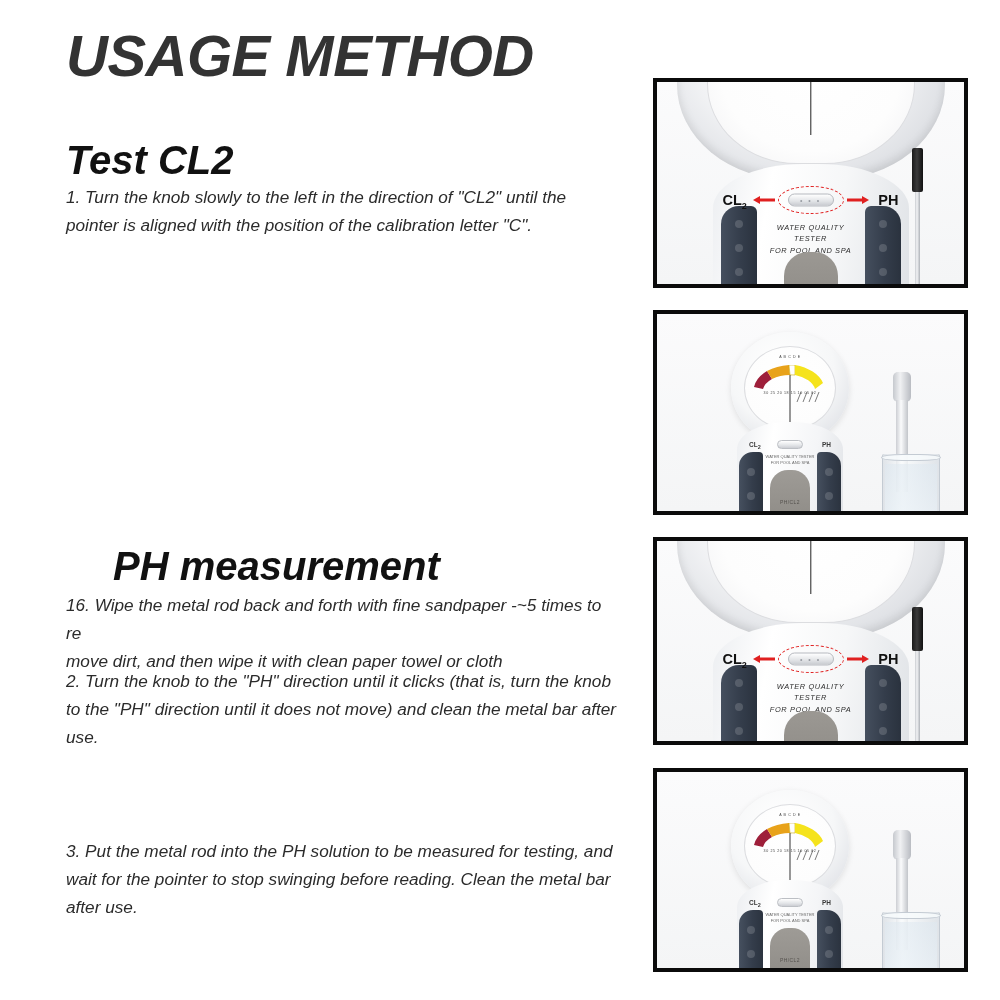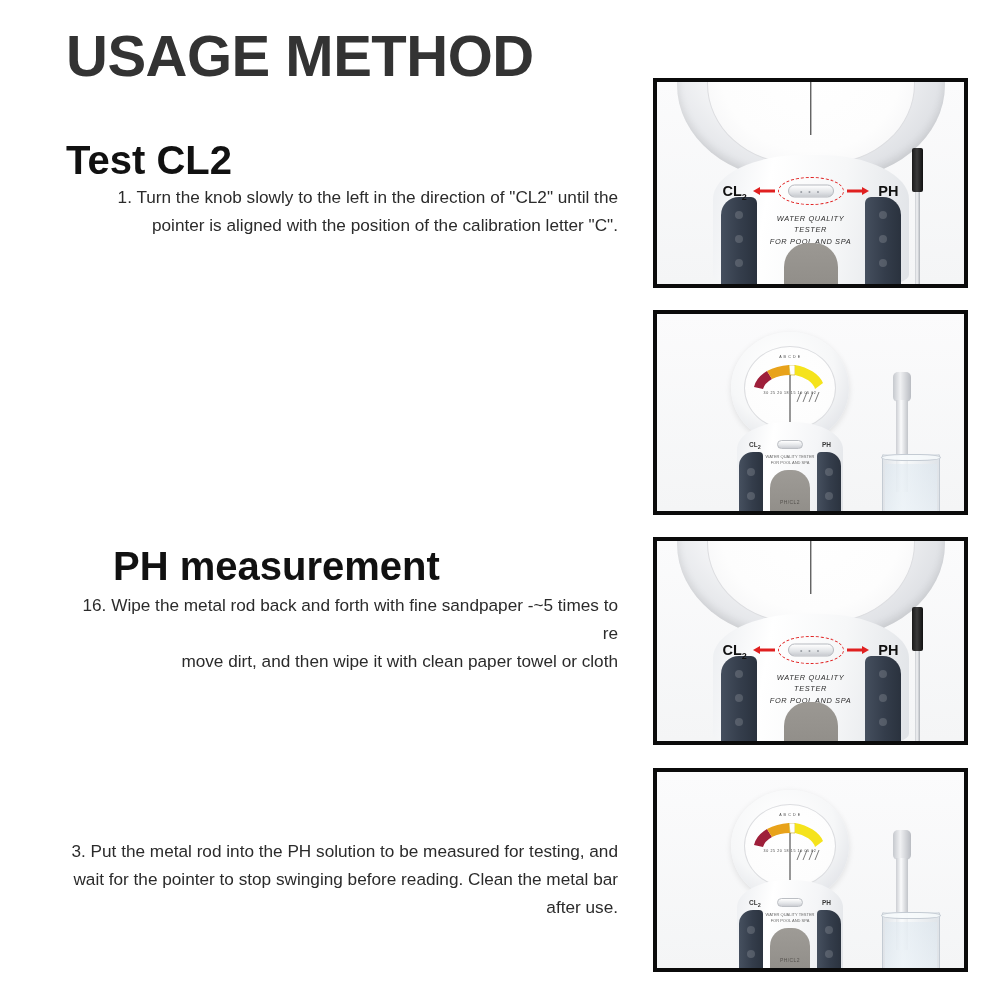--- a/index.html
+++ b/index.html
@@ -13,21 +13,21 @@
   #page {
     position: relative;
     width: 1000px; height: 1000px;
     background: #ffffff;
   }
 
   
   .text-col {
     position: absolute;
     left: 66px; top: 0;
-    width: 566px; height: 740px;
+    width: 566px; height: 740px; font-style: italic;
   }
   .main-title {
     position: absolute;
     left: 0; top: 26px;
     font-size: 58px;
     font-weight: bold;
     letter-spacing: -0.5px;
     color: #333333;
     line-height: 1.05;
     white-space: nowrap;
@@ -42,21 +42,20 @@
     white-space: nowrap;
   }
   .body-para {
     position: absolute;
     left: 0;
     width: 552px;
     font-size: 17.2px;
     line-height: 1.62;
     color: #2b2b2b;
     white-space: pre-line;
-    text-align: right;
   }
   #heading-cl2   { top: 138px; }
   #para-cl2-1    { top: 184px; }
   #para-cl2-2    { top: 340px; }
   #heading-ph    { top: 544px; margin-left: 47px; }
   #para-ph-1     { top: 592px; }
   #para-ph-2     { top: 668px; }
   #para-ph-3     { top: 838px; }
 
   
@@ -102,21 +101,21 @@
   .needle {
     position: absolute;
     left: 50%; top: 26px;
     width: 1.4px; height: 104px;
     background: #222;
     transform: translateX(-50%);
   }
 
   .closeup .body-shell {
     position: absolute;
-    left: 50%; top: 73px;
+    left: 50%; top: 82px;
     width: 196px; height: 130px;
     transform: translateX(-50%);
     background: linear-gradient(100deg,#eceef1 0%,#ffffff 28%,#f6f7f8 62%,#dfe2e6 100%);
     border-radius: 46% 46% 14% 14% / 34% 34% 8% 8%;
   }
   .grip {
     position: absolute;
     top: 42px;
     width: 36px; height: 92px;
     background: linear-gradient(90deg,#454f5e,#343d4b 55%,#2a323e);
@@ -387,20 +386,21 @@
     <div class="sec-heading" id="heading-cl2">Test CL2</div>
 
     <div class="body-para" id="para-cl2-1">1. Turn the knob slowly to the left in the direction of "CL2" until the pointer is aligned with the position of the calibration letter "C".</div>
 
 
     <div class="sec-heading" id="heading-ph">PH measurement</div>
 
     <div class="body-para" id="para-ph-1">16. Wipe the metal rod back and forth with fine sandpaper -~5 times to re
 move dirt, and then wipe it with clean paper towel or cloth</div>
 
+    <div class="body-para" id="para-ph-2">2. Turn the knob to the "PH" direction until it clicks (that is, turn the knob to the "PH" direction until it does not move) and clean the metal bar after use.</div>
 
     <div class="body-para" id="para-ph-3">3. Put the metal rod into the PH solution to be measured for testing, and wait for the pointer to stop swinging before reading. Clean the metal bar after use.</div>
   </div>
 
   <div class="panel" id="panel-1">
     <div class="photo closeup">
 
       <div class="dial-wrap">
         <div class="dial-bezel"></div>
         <div class="dial-face">

